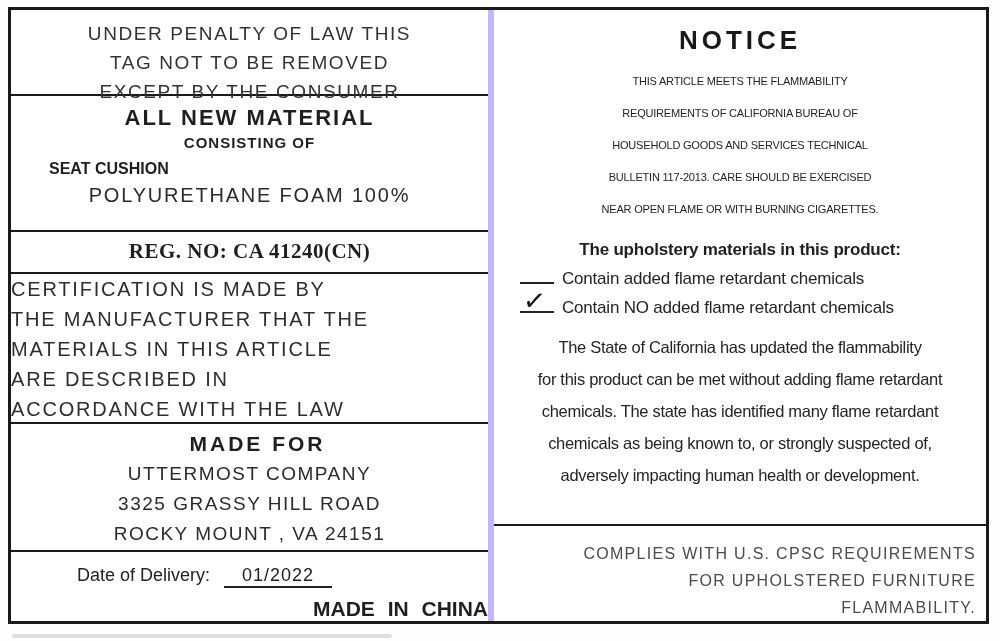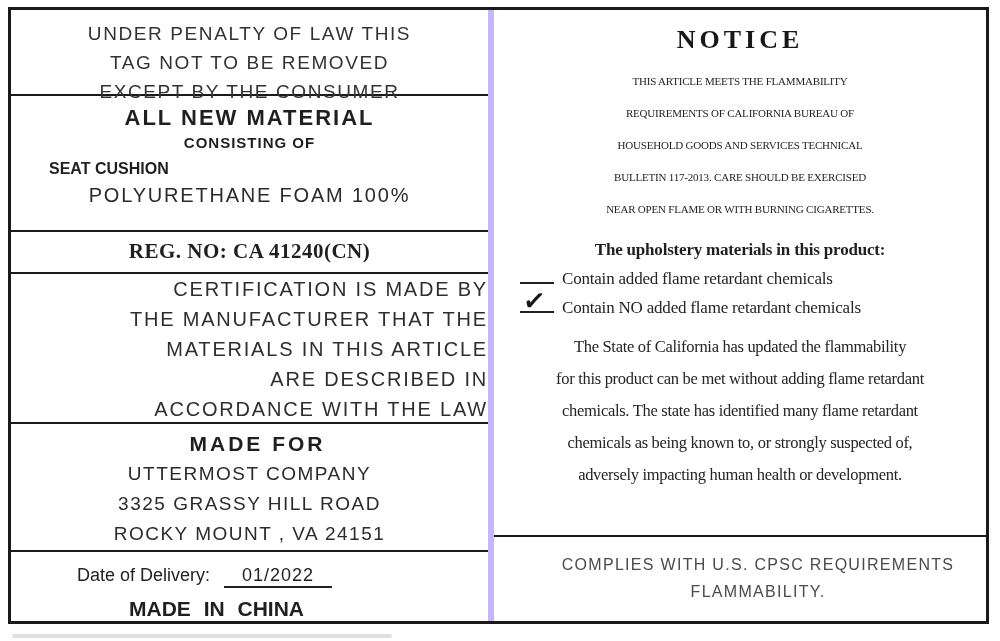--- a/index.html
+++ b/index.html
@@ -20,47 +20,47 @@
   
   .sec-penalty { height:86px; padding-top:9px; text-align:center;
                  font-size:19px; line-height:29px; letter-spacing:1.6px; color:#323232; }
   .sec-material { height:136px; text-align:center; }
   .mat-title { margin-top:8px; font-size:22px; font-weight:bold; letter-spacing:2px; line-height:28px; }
   .mat-sub { font-size:15px; font-weight:bold; letter-spacing:1px; line-height:21px; }
   .mat-item { text-align:left; padding-left:38px; font-size:16px; font-weight:bold; line-height:26px; margin-top:3px; }
   .mat-comp { font-size:20px; letter-spacing:1.8px; line-height:27px; color:#2b2b2b; }
   .sec-reg { height:43px; text-align:center; padding-top:7px;
              font-size:21px; font-weight:bold; letter-spacing:0.5px;font-family:Liberation Serif, serif; }
-  .sec-cert { height:150px; text-align:right; font-size:20px; line-height:30px;
+  .sec-cert { height:150px; text-align:left; font-size:20px; line-height:30px;
               letter-spacing:1.8px; color:#2e2e2e; }
   .sec-madefor { height:128px; text-align:center; }
   .mf-title { margin-top:5px; font-size:21px; font-weight:bold; letter-spacing:3px; line-height:30px;padding-left:16px; }
   .mf-line { font-size:19px; letter-spacing:1.5px; line-height:30px; color:#2b2b2b; }
   .sec-delivery { flex:1; }
   .dod-row { margin-top:13px; padding-left:66px; font-size:18px; color:#222; }
   .dod-value { display:inline-block; margin-left:14px; padding:0 18px;
                border-bottom:2px solid #222; letter-spacing:1px; }
-  .mic { margin-top:9px; padding-left:118px; font-size:21px; font-weight:bold; word-spacing:7px; }
+  .mic { margin-top:9px; padding-left:118px; font-size:21px; font-weight:bold; word-spacing:7px;text-align:right; }
 
   
-  .sec-notice { height:527px; text-align:center;font-family:Liberation Serif, serif; }
+  .sec-notice { height:527px; text-align:center; }
   .notice-title { margin-top:12px; font-size:26px; font-weight:bold; letter-spacing:4px; line-height:36px; color:#181818; }
   .notice-para { margin-top:7px; }
   .notice-para .pline { font-size:11px; line-height:32px; letter-spacing:-0.2px; color:#242424; }
   .uph-heading { margin-top:11px; font-size:17px; font-weight:bold; letter-spacing:-0.2px; line-height:28px; }
   .options { width:fit-content; margin-left:26px; text-align:left; }
   .option { font-size:17px; line-height:29px; letter-spacing:-0.2px; color:#242424; white-space:nowrap; }
   .blank-line { display:inline-block; width:34px; height:3px; border-bottom:2px solid #222;
                 margin-right:8px; position:relative; }
   .check-glyph { position:absolute; left:3px; bottom:-4px; font-size:27px; font-weight:bold;
                  transform:rotate(6deg); color:#161616; line-height:1; }
   .state-para { margin-top:9px; }
   .state-para .pline { font-size:16.5px; line-height:32px; letter-spacing:-0.3px; color:#242424; }
 
-  .sec-cpsc { flex:1; padding:14px 10px 0 46px; text-align:center; }
+  .sec-cpsc { flex:1; padding:14px 10px 0 46px; text-align:right; }
   .cpsc-line { font-size:16px; line-height:27px; letter-spacing:1.3px; color:#4b4b4b; }
 
   .scan-artifact { position:absolute; left:12px; bottom:3px; width:380px; height:4px;
                    background:#bdbdbd; opacity:0.45; border-radius:2px; }
 </style>
 </head>
 <body>
 
 <div class="page">
   <div class="label-box">
@@ -135,20 +135,21 @@
           <div class="pline">The State of California has updated the flammability</div>
           <div class="pline">for this product can be met without adding flame retardant</div>
           <div class="pline">chemicals. The state has identified many flame retardant</div>
           <div class="pline">chemicals as being known to, or strongly suspected of,</div>
           <div class="pline">adversely impacting human health or development.</div>
         </div>
       </div>
 
       <div class="sec sec-cpsc">
         <div class="cpsc-line">COMPLIES WITH U.S. CPSC REQUIREMENTS</div>
+        <div class="cpsc-line">FOR UPHOLSTERED FURNITURE</div>
         <div class="cpsc-line">FLAMMABILITY.</div>
       </div>
 
     </div>
   </div>
 
   <div class="scan-artifact"></div>
 </div>
 
 </body></html>

